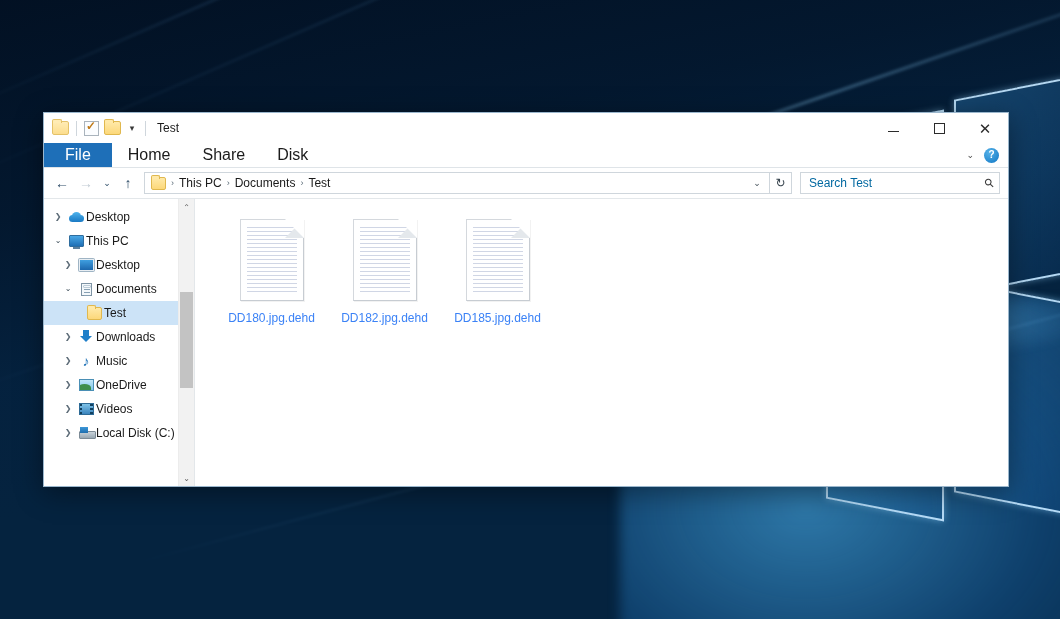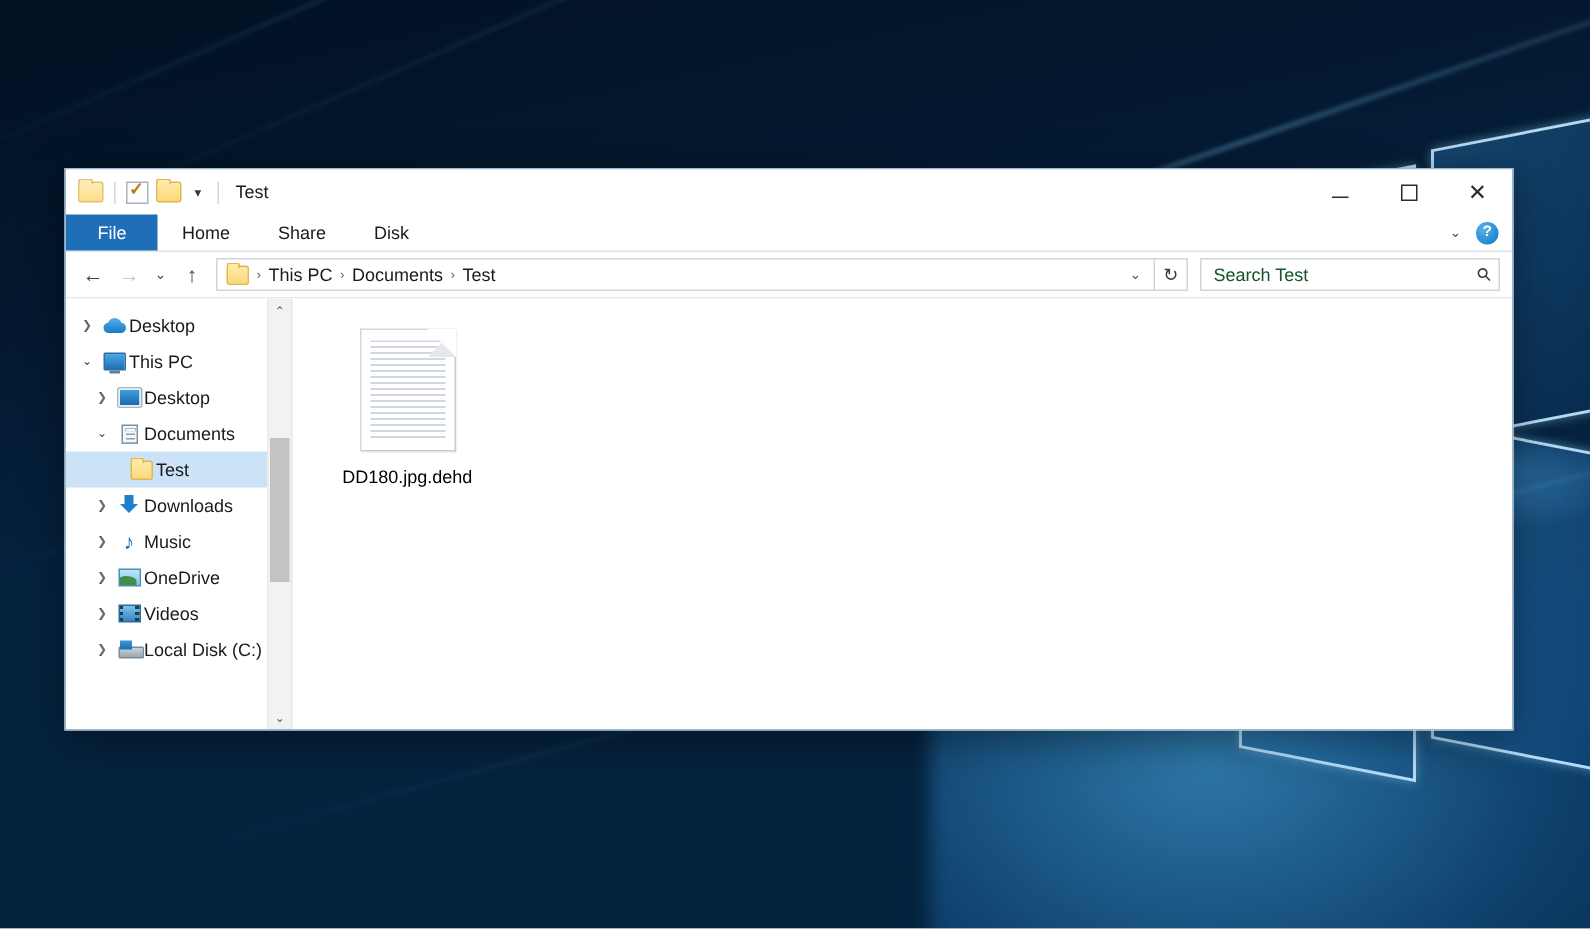--- a/index.html
+++ b/index.html
@@ -119,21 +119,21 @@
 
   
   .ribbon {
     height: 25px; flex: 0 0 25px;
     display: flex; align-items: stretch;
     background: #ffffff;
     border-bottom: 1px solid #dfe4e8;
   }
   .tab {
     display: flex; align-items: center; justify-content: center;
-    padding: 0 16px; font-size: 12px; color: #1b1b1b;
+    padding: 0 16px; font-size: 16px; color: #1b1b1b;
   }
   .tab.file {
     background: #1e6fb8; color: #ffffff;
     padding: 0 21px;
   }
   .ribbon-spacer { flex: 1; }
   .ribbon-right { display: flex; align-items: center; gap: 10px; padding-right: 9px; }
   .rb-chev { font-size: 9px; color: #4a4a4a; }
   .help-ico {
     width: 15px; height: 15px; border-radius: 50%;
@@ -186,21 +186,21 @@
     border: 1px solid #cfd6dc; border-left: none;
     display: flex; align-items: center; justify-content: center;
     font-size: 12px; color: #34414b; background: #fff;
   }
   .searchbox {
     width: 200px; height: 22px; margin-left: 8px;
     border: 1px solid #cfd6dc; background: #fff;
     display: flex; align-items: center;
     padding: 0 5px 0 8px;
   }
-  .search-ph { flex: 1; font-size: 12px; color: #14532d; }
+  .search-ph { flex: 1; font-size: 12px; color: #0369a1; }
   .search-ico { font-size: 12px; color: #3a3a3a; transform: rotate(-45deg); }
 
   
   .wbody { flex: 1; display: flex; min-height: 0; border-top: 1px solid #e3e7ea; }
 
   .sidebar {
     width: 151px; flex: 0 0 151px;
     background: #ffffff;
     border-right: 1px solid #e3e7ea;
     display: flex;
@@ -385,21 +385,21 @@
     border-left: 19px solid transparent;
   }
   .fold-tri2 {
     position: absolute; right: -1px; top: -1px;
     width: 0; height: 0;
     border-bottom: 19px solid #e4e8ec;
     border-left: 19px solid transparent;
   }
   .fname {
     margin-top: 5px;
-    font-size: 12px; color: #000000;
+    font-size: 12px; color: #3b82f6;
     text-align: center;
     line-height: 15px;
     padding: 1px 2px;
     white-space: nowrap;
   }
 
   
   .statusbar {
     height: 24px; flex: 0 0 24px;
     border-top: 1px solid #e3e7ea;
@@ -627,22 +627,42 @@
             <div class="file-ico">
               <div class="file-lines"></div>
               <div class="fold-tri2"></div>
               <div class="fold-tri"></div>
             </div>
           </div>
           <div class="fname">DD180.jpg.dehd</div>
         </div>
 
 
-
-
-
+        <div class="fitem">
+          <div class="file-ico-wrap">
+            <div class="file-ico">
+              <div class="file-lines"></div>
+              <div class="fold-tri2"></div>
+              <div class="fold-tri"></div>
+            </div>
+          </div>
+          <div class="fname">DD182.jpg.dehd</div>
+        </div>
+
+
+
+        <div class="fitem">
+          <div class="file-ico-wrap">
+            <div class="file-ico">
+              <div class="file-lines"></div>
+              <div class="fold-tri2"></div>
+              <div class="fold-tri"></div>
+            </div>
+          </div>
+          <div class="fname">DD185.jpg.dehd</div>
+        </div>
 
       </div>
     </div>
 
 
   </div>
 </div>
 
 </body></html>

